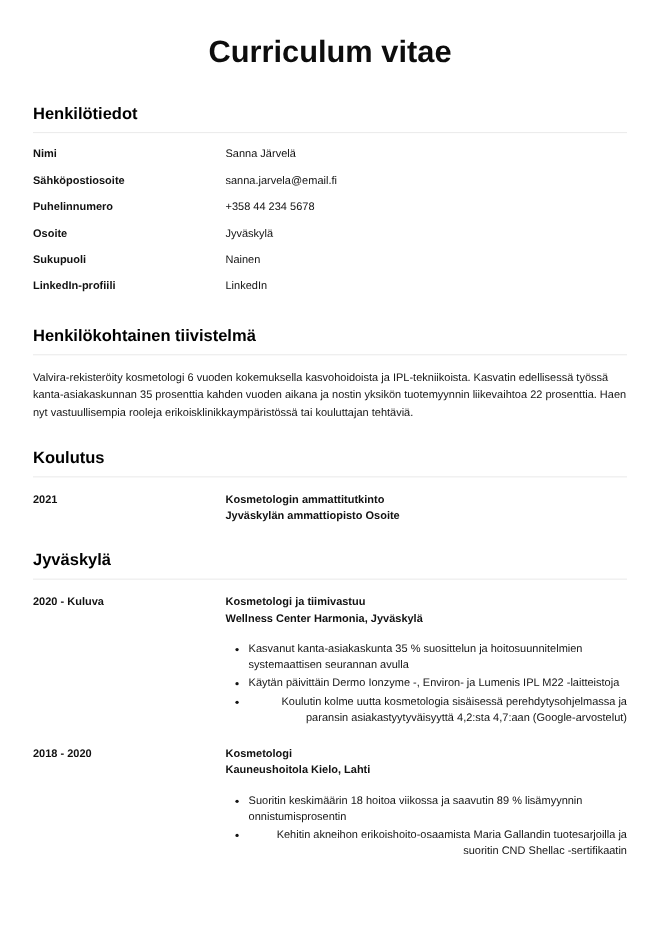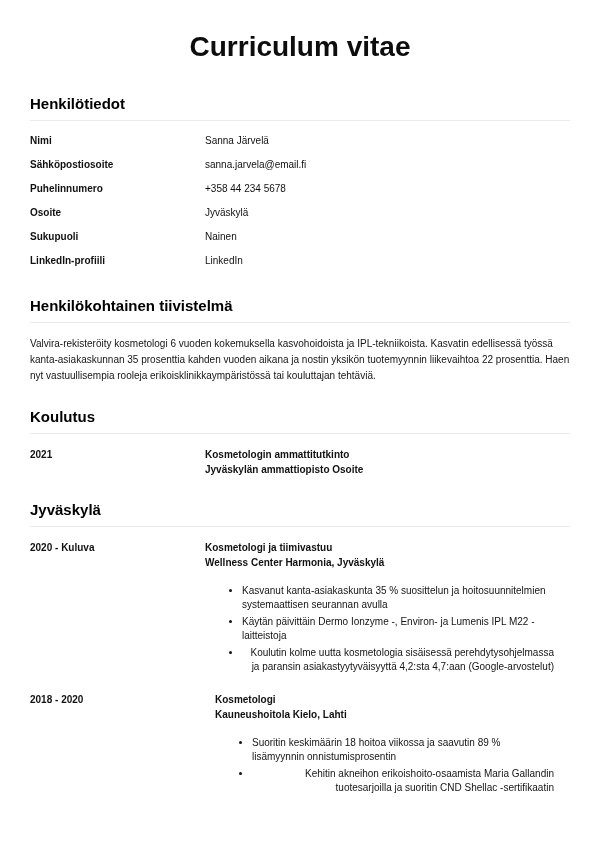--- a/index.html
+++ b/index.html
@@ -56,40 +56,40 @@
     font-size: 10px;
     line-height: 16px;
     color: #141414;
   }
   
   .entry {
     display: flex;
     margin-top: 13px;
     font-size: 10px;
   }
-  .entry + .entry { margin-top: 18px; gap: 10px; }
+  .entry + .entry { margin-top: 18px; }
   .entry-period {
     flex: 0 0 175px;
     font-weight: bold;
     line-height: 15px;
   }
   .entry-main { flex: 1 1 auto; }
   .entry-title,
   .entry-subtitle {
     font-weight: bold;
     line-height: 15px;
   }
   ul.entry-bullets {
     margin: 14px 0 0;
     padding-left: 21px;
     list-style: disc outside;
   }
   ul.entry-bullets li {
     line-height: 14px;
-    margin: 0 16px 3px;
+    margin: 0 0 3px;
     color: #141414;
   }
   ul.entry-bullets li:last-child { margin-bottom: 0; text-align: right; }
 </style>
 </head>
 <body>
 
 <div class="page">
 
   <h1 class="doc-title">Curriculum vitae</h1>

